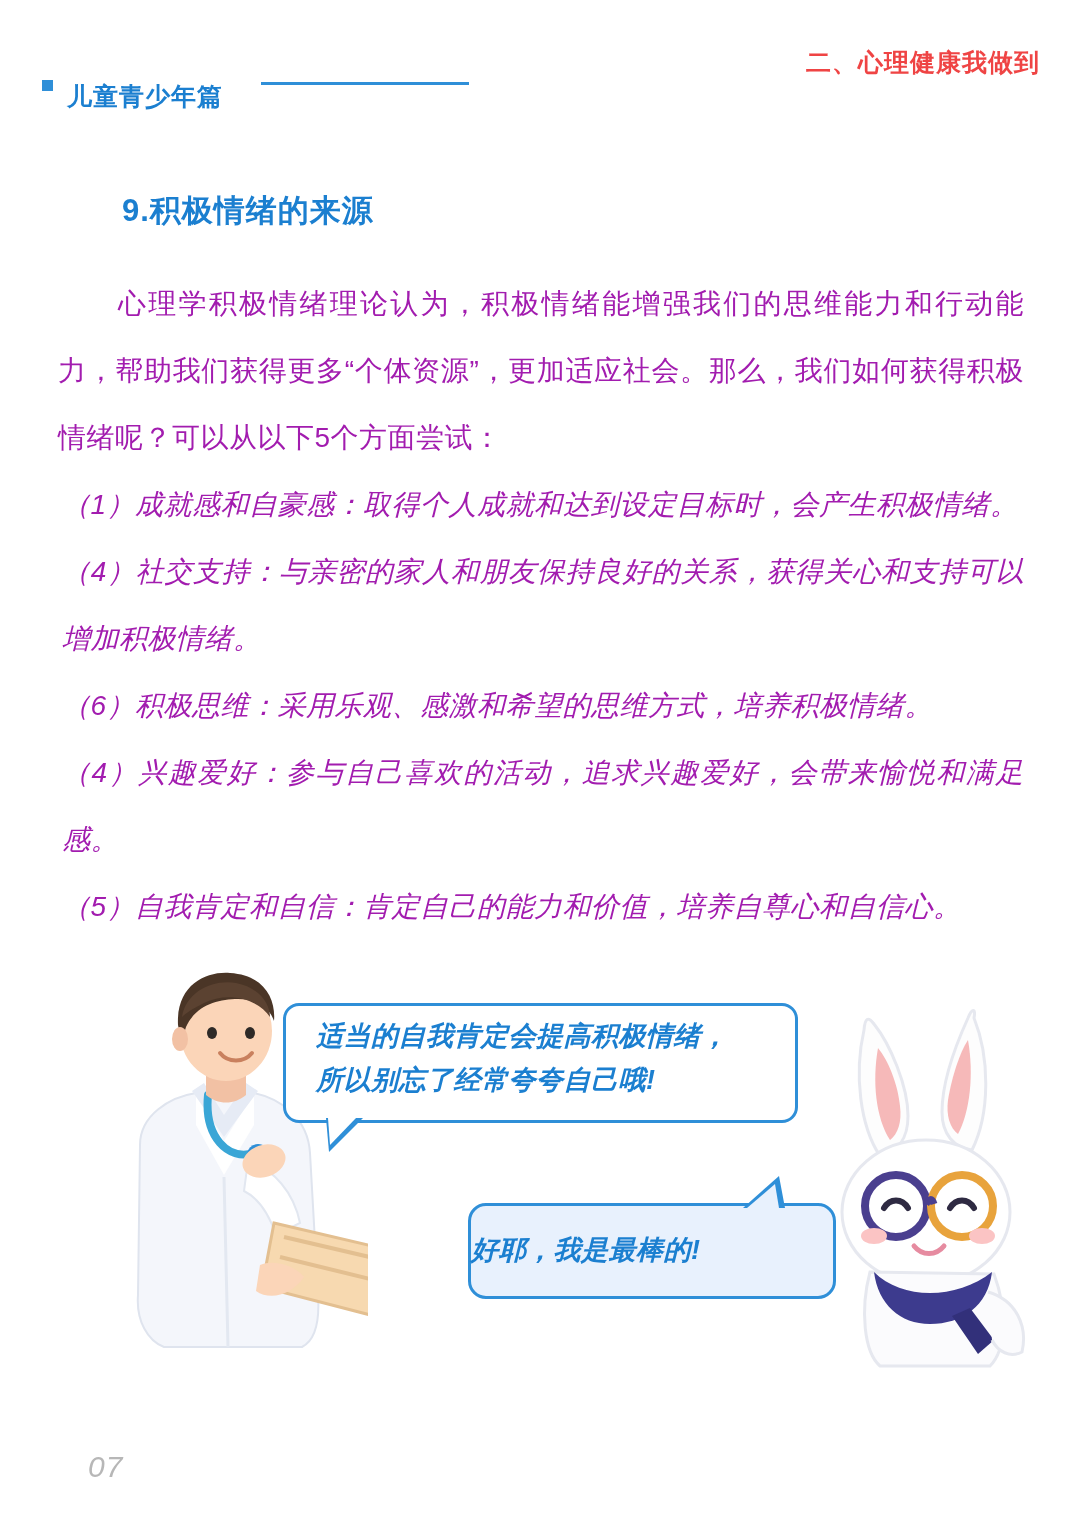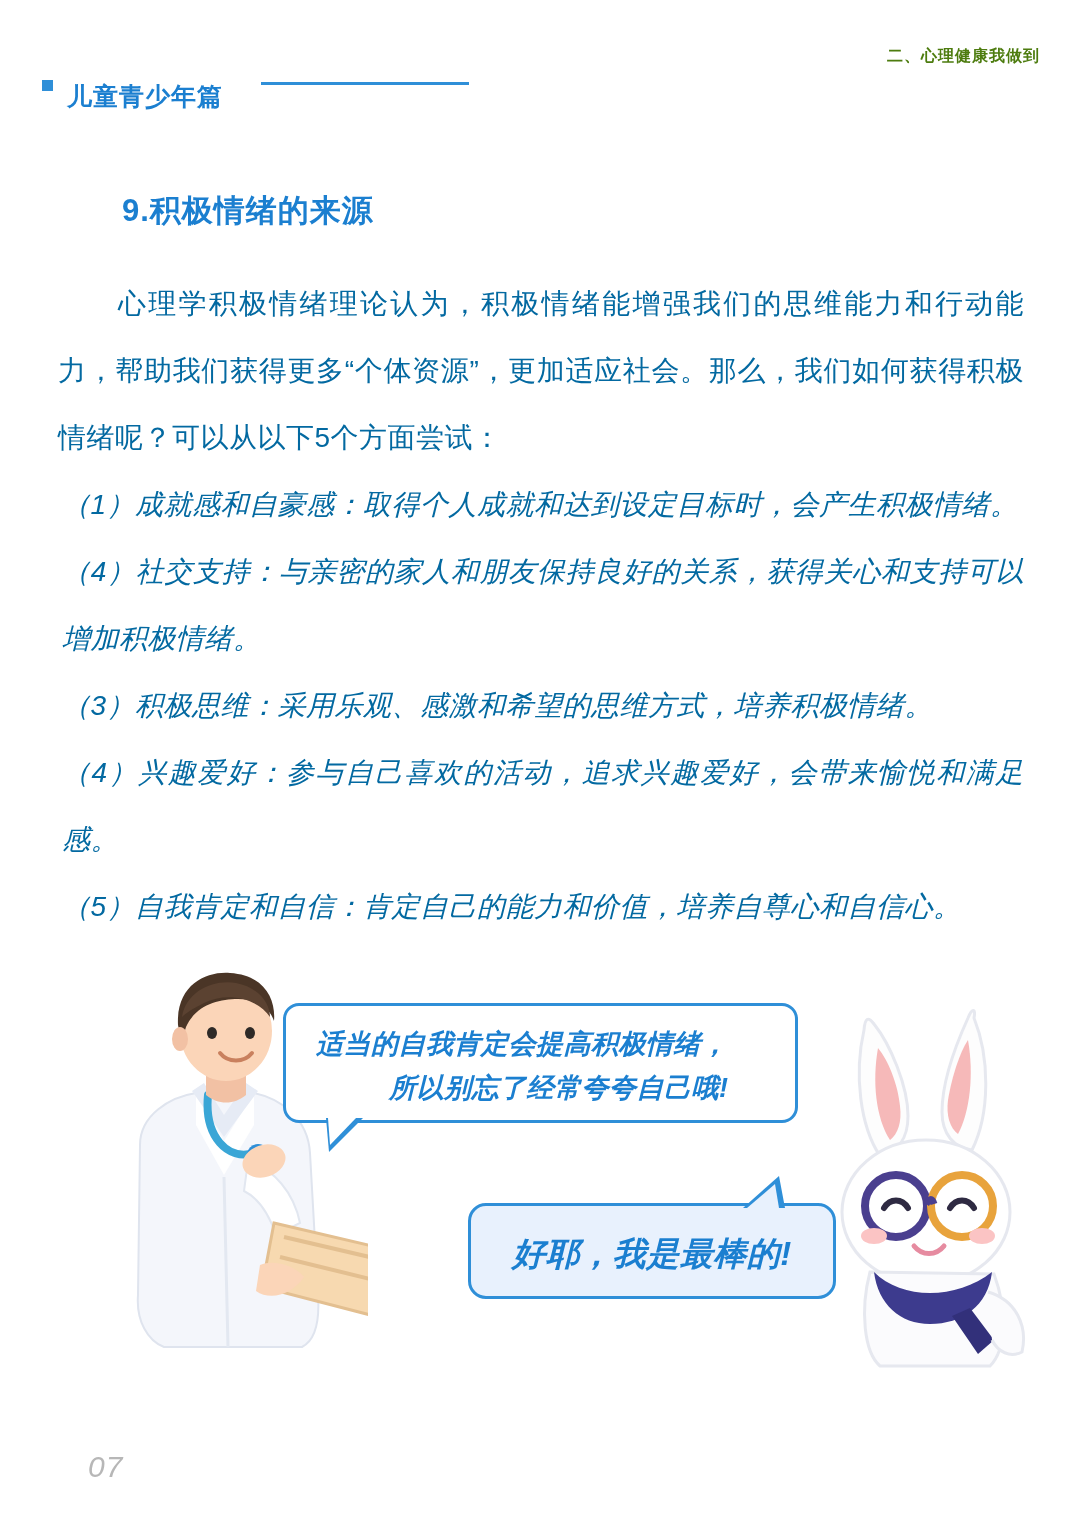--- a/index.html
+++ b/index.html
@@ -49,23 +49,23 @@
     width: 208px;
     height: 3px;
     background: #2f8fd8;
     margin-left: 38px;
     margin-top: 2px;
   }
   .header-right {
     position: absolute;
     right: 40px;
     top: 6px;
-    font-size: 16px;
-    font-weight: bold;
-    color: #4d7c0f;
+    font-size: 25px;
+    font-weight: bold;
+    color: #ef4444;
     letter-spacing: 1px;
     white-space: nowrap;
   }
 
   
   .section-title {
     position: absolute;
     left: 122px;
     top: 190px;
     font-size: 31px;
@@ -75,21 +75,21 @@
   }
 
   
   .body-copy {
     position: absolute;
     left: 58px;
     top: 270px;
     width: 966px;
     font-size: 28px;
     line-height: 67px;
-    color: #0369a1;
+    color: #a21caf;
     text-align: justify;
     letter-spacing: 0.5px;
   }
   .body-copy p {
     margin: 0;
   }
   .para-indent {
     text-indent: 60px;
   }
   .para-item {
@@ -130,29 +130,28 @@
     width: 515px;
     height: 120px;
     border: 3px solid #2f8fd8;
     border-radius: 16px;
     background: #ffffff;
     box-sizing: border-box;
   }
   .bubble1 .b1text {
     position: absolute;
     left: 30px;
-    top: 16px;
+    top: 8px;
     font-size: 27px;
     font-weight: bold;
     font-style: italic;
     color: #1b7fd0;
     line-height: 44px;
     letter-spacing: 0.5px;
     white-space: nowrap;
-    text-align: right;
   }
   .bubble1 .tail {
     position: absolute;
     left: 40px;
     bottom: -32px;
     width: 0;
     height: 0;
     border-left: 3px solid transparent;
     border-right: 34px solid transparent;
     border-top: 34px solid #2f8fd8;
@@ -177,22 +176,21 @@
     border: 3px solid #2f8fd8;
     border-radius: 18px;
     background: #e8f1fd;
     box-sizing: border-box;
   }
   .bubble2 .b2text {
     position: absolute;
     left: 0;
     right: 0;
     top: 26px;
-    text-align: center;
-    font-size: 33px;
+    font-size: 27px;
     font-weight: bold;
     font-style: italic;
     color: #1b7fd0;
     letter-spacing: 0.5px;
   }
   .bubble2 .tail2 {
     position: absolute;
     right: 48px;
     top: -30px;
     width: 0;
@@ -234,21 +232,21 @@
   </div>
   <div class="header-right">二、心理健康我做到</div>
 </div>
 
 <div class="section-title">9.积极情绪的来源</div>
 
 <div class="body-copy">
   <p class="para-indent">心理学积极情绪理论认为，积极情绪能增强我们的思维能力和行动能力，帮助我们获得更多“个体资源”，更加适应社会。那么，我们如何获得积极情绪呢？可以从以下5个方面尝试：</p>
   <p class="para-item">（1）成就感和自豪感：取得个人成就和达到设定目标时，会产生积极情绪。</p>
   <p class="para-item">（4）社交支持：与亲密的家人和朋友保持良好的关系，获得关心和支持可以增加积极情绪。</p>
-  <p class="para-item">（3）积极思维：采用乐观、感激和希望的思维方式，培养积极情绪。</p>
+  <p class="para-item">（6）积极思维：采用乐观、感激和希望的思维方式，培养积极情绪。</p>
   <p class="para-item">（4）兴趣爱好：参与自己喜欢的活动，追求兴趣爱好，会带来愉悦和满足感。</p>
   <p class="para-item">（5）自我肯定和自信：肯定自己的能力和价值，培养自尊心和自信心。</p>
 </div>
 
 <div class="illustration">
 
   <svg class="doctor" viewBox="0 0 290 400">
 
     <path d="M62 180 C62 150 92 132 118 128 L176 128 C204 134 230 154 232 188 L240 330 C242 360 236 376 224 382 L86 382 C70 376 58 356 60 330 Z" fill="#f4f6fb" stroke="#dfe4ee" stroke-width="2"></path>
 

